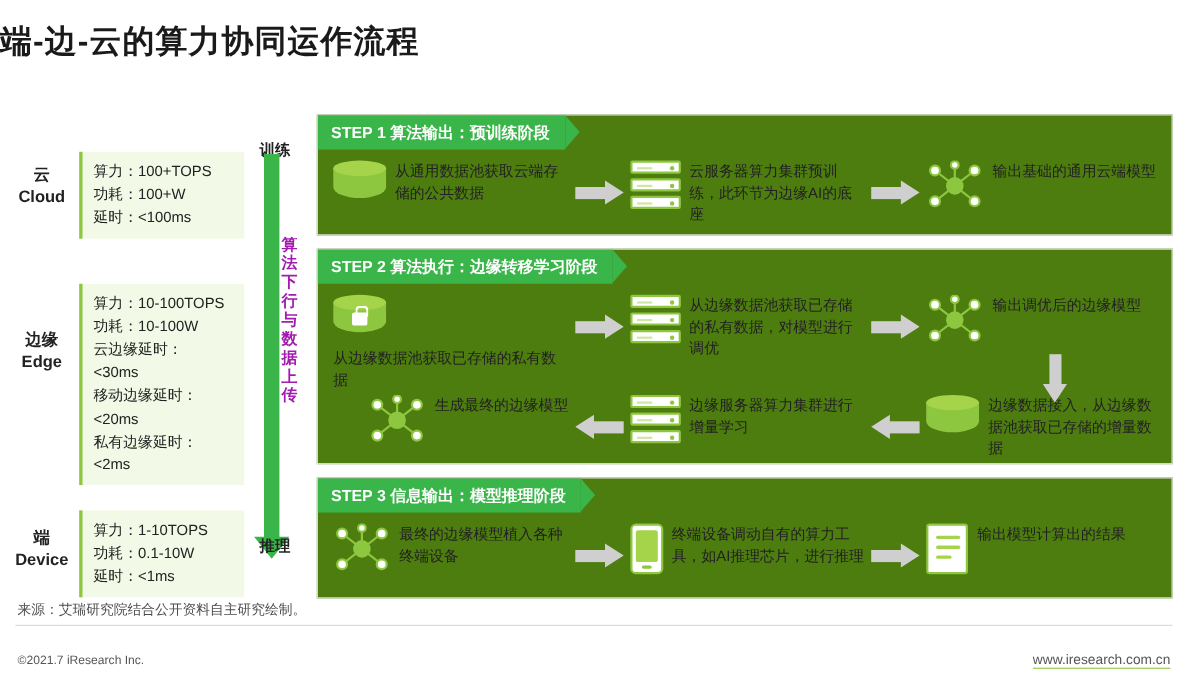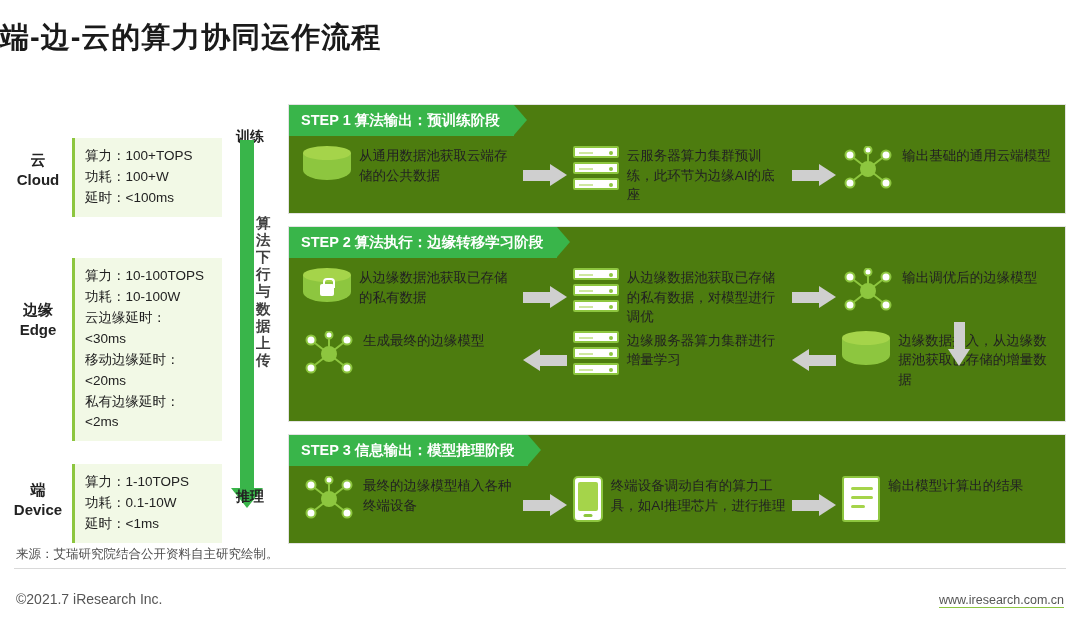--- a/index.html
+++ b/index.html
@@ -71,21 +71,21 @@
     font-size: 14px;
     color: #222;
   }
   .vbar-text {
     position: absolute;
     left: 256px;
     top: 215px;
     width: 20px;
     font-size: 14.5px;
     font-weight: bold;
-    color: #404040;
+    color: #a21caf;
     line-height: 1.18;
     letter-spacing: 0px;
   }
 
   
   .panel {
     position: absolute;
     left: 288px;
     width: 778px;
     background: #4d7c0f;
@@ -216,21 +216,21 @@
   
   .src-line {
     position:absolute; left: 14px; right: 14px; bottom: 56px;
     border-bottom: 1px solid #d9d9d9;
   }
   .source {
     position: absolute; left: 16px; bottom: 62px;
     font-size: 12.5px; color: #4d4d4d;
   }
   .copyright {
-    position:absolute; left:16px; bottom: 18px; font-size: 14px; color:#555;
+    position:absolute; left:16px; bottom: 18px; font-size: 11px; color:#555;
   }
   .website {
     position:absolute; right:16px; bottom: 18px; font-size: 12.5px; color:#555;
   }
   .website .u { border-bottom: 1px solid #8dc63f; }
 </style>
 </head>
 <body>
 
 <div class="title">端-边-云的算力协同运作流程</div>
@@ -318,21 +318,21 @@
         </svg>
       </div>
       <div class="cell-text">输出基础的通用云端模型</div>
     </div>
   </div>
 </div>
 
 <div class="panel" style="top:226px; height:196px;">
   <div class="panel-header">STEP 2 算法执行：边缘转移学习阶段</div>
   <div class="panel-body" style="padding-bottom:2px;">
-    <div class="cell" style="width:215px;">
+    <div class="cell" style="width:215px;flex-direction:column;">
       <div class="icon icon-db">
           <div class="body"></div>
           <div class="top"></div>
           <div class="lock"></div>
         </div>
       <div class="cell-text">从边缘数据池获取已存储的私有数据</div>
     </div>
     <div class="arrow-r">
         <div class="shaft"></div>
         <div class="head"></div>
@@ -363,21 +363,21 @@
           <circle cx="8" cy="37" r="4.5" fill="#fff" stroke="#8dc63f" stroke-width="2"></circle>
           <circle cx="44" cy="37" r="4.5" fill="#fff" stroke="#8dc63f" stroke-width="2"></circle>
           <circle cx="26" cy="4" r="3.5" fill="#fff" stroke="#8dc63f" stroke-width="2"></circle>
         </svg>
       </div>
       <div class="cell-text">输出调优后的边缘模型</div>
     </div>
   </div>
 
   <div class="panel-body row2" style="padding-top:2px;">
-    <div class="cell" style="width:215px;">
+    <div class="cell" style="width:215px;justify-content:flex-end;">
       <div class="icon icon-node">
         <svg width="52" height="46" viewBox="0 0 52 46">
           <line x1="26" y1="23" x2="8" y2="9" stroke="#8dc63f" stroke-width="2"></line>
           <line x1="26" y1="23" x2="44" y2="9" stroke="#8dc63f" stroke-width="2"></line>
           <line x1="26" y1="23" x2="8" y2="37" stroke="#8dc63f" stroke-width="2"></line>
           <line x1="26" y1="23" x2="44" y2="37" stroke="#8dc63f" stroke-width="2"></line>
           <line x1="26" y1="23" x2="26" y2="4" stroke="#8dc63f" stroke-width="2"></line>
           <circle cx="26" cy="23" r="8" fill="#8dc63f"></circle>
           <circle cx="8" cy="9" r="4.5" fill="#fff" stroke="#8dc63f" stroke-width="2"></circle>
           <circle cx="44" cy="9" r="4.5" fill="#fff" stroke="#8dc63f" stroke-width="2"></circle>

